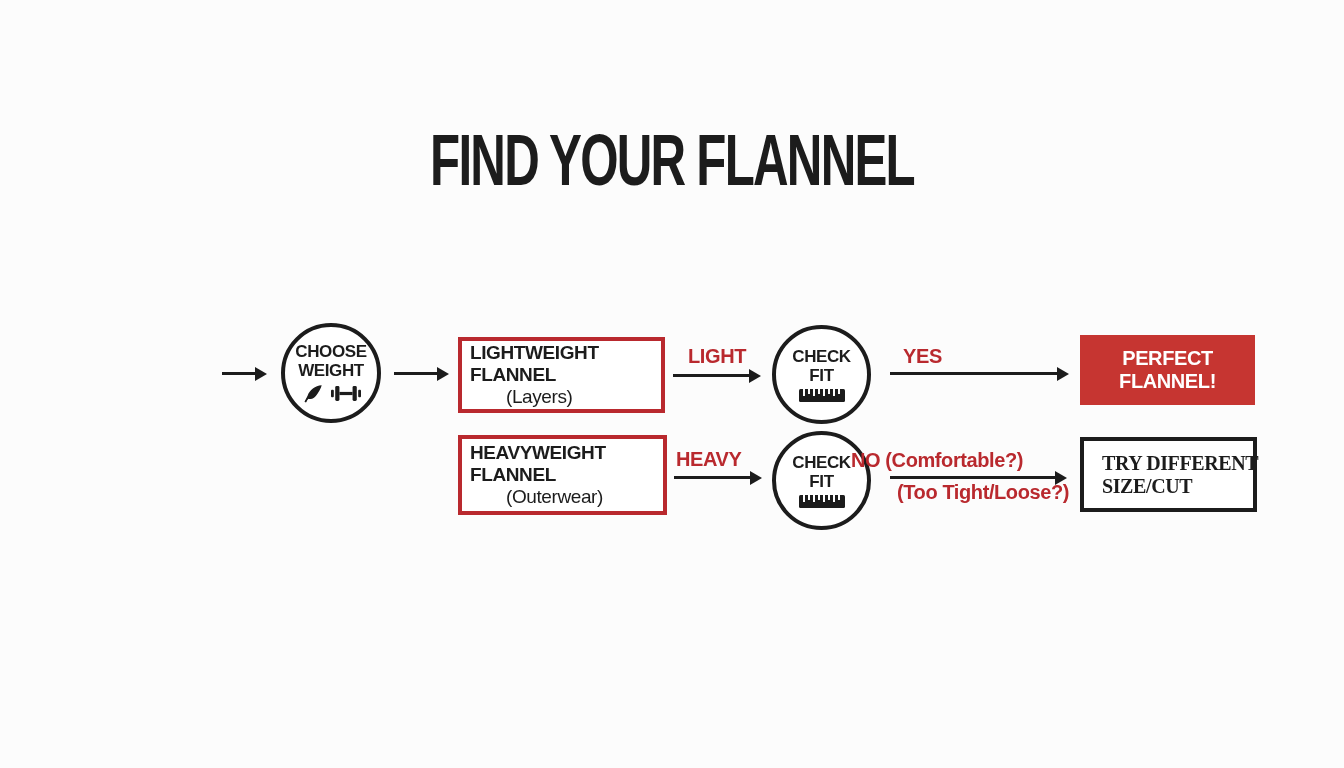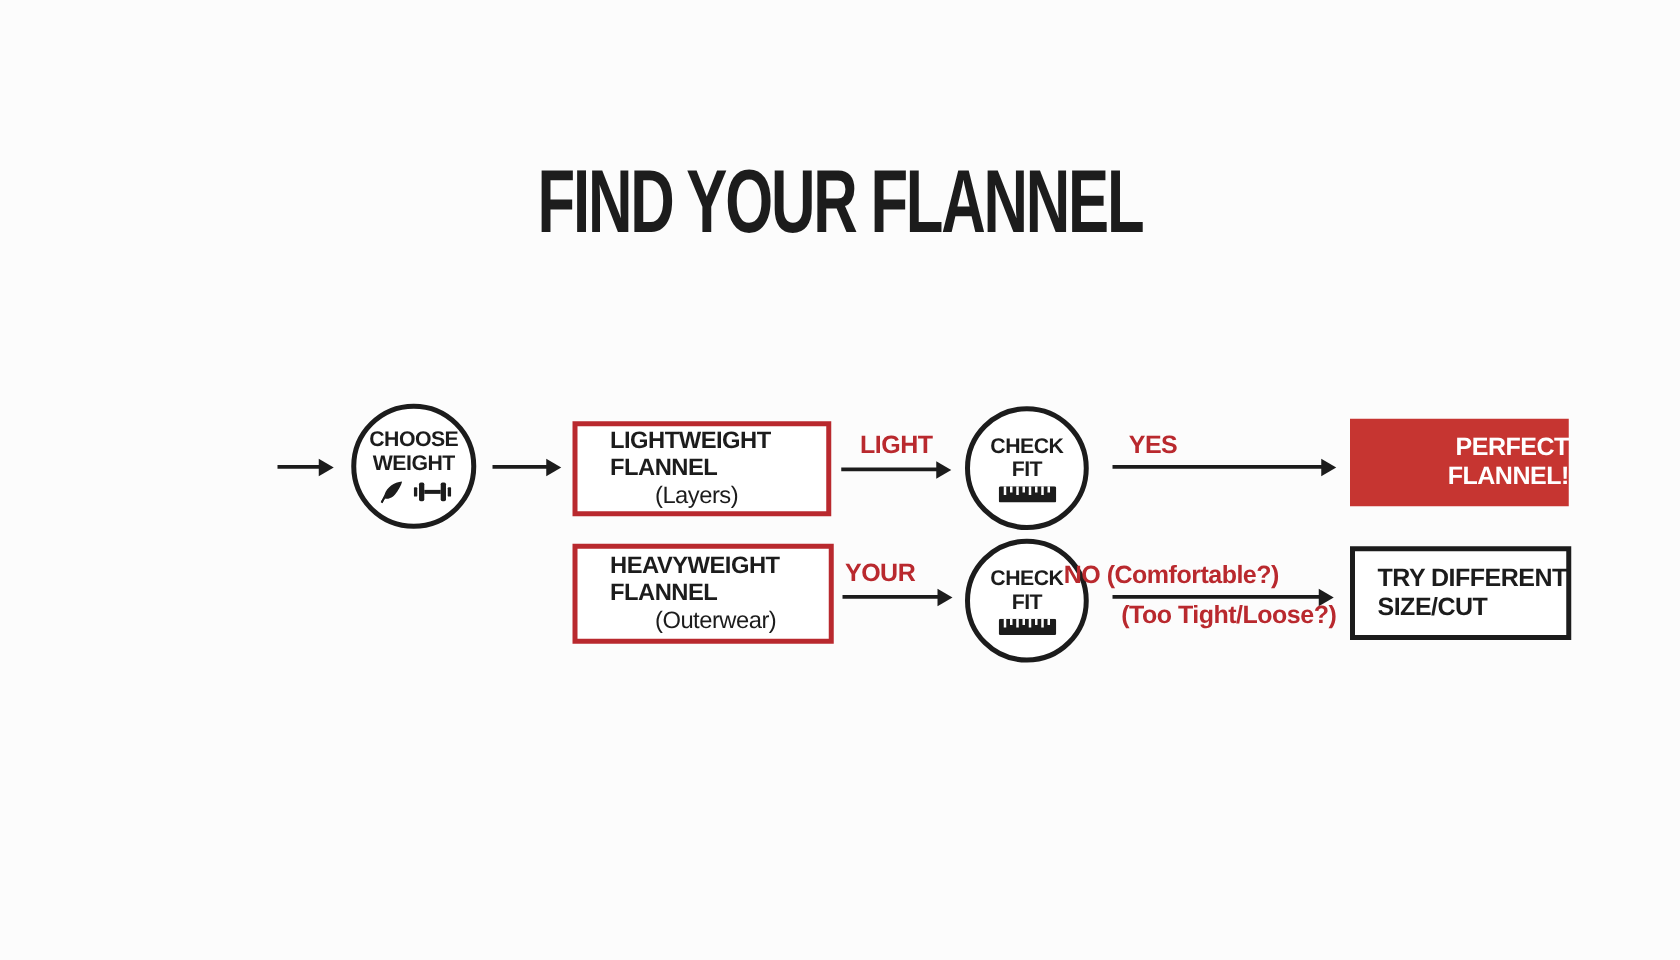--- a/index.html
+++ b/index.html
@@ -33,24 +33,24 @@
 
   
   .node {
     position: absolute;
     display: flex;
     flex-direction: column;
     justify-content: center;
     background: #fff;
   }
   .box-red { border: 4px solid var(--red); }
-  .box-black { border: 4px solid var(--black); }
+  .box-black { border: 4px solid var(--black); font-family: Liberation Serif, serif; }
   .fill-red { background: var(--red_fill); color: var(--white_text); }
   .center { align-items: center; text-align: center; }
-  .left-pad { padding-left: 26px; }
+  .left-pad { padding-left: 8px; }
 
   .node .ln {
     font-size: 19px;
     font-weight: bold;
     line-height: 22px;
     letter-spacing: -0.4px;
     white-space: nowrap;
   }
   .node .ln.light { font-weight: normal; margin-left: 36px; }
   .node .ln.big { font-size: 22px; line-height: 24px; }
@@ -109,21 +109,21 @@
   #arrow-choose-light   { left: 394px; top: 372px; width: 44px; }
   #arrow-light-check    { left: 673px; top: 374px; width: 77px; }
   #arrow-yes            { left: 890px; top: 372px; width: 168px; }
   #arrow-heavy          { left: 674px; top: 476px; width: 77px; }
   #arrow-no             { left: 890px; top: 476px; width: 166px; }
 
   #node-start        { left: 88px;  top: 345px; width: 124px; height: 57px; }
   #node-choose       { left: 281px; top: 323px; width: 100px; height: 100px; }
   #node-lightweight  { left: 458px; top: 337px; width: 207px; height: 76px; }
   #node-checkfit-top { left: 772px; top: 325px; width: 99px;  height: 99px; }
-  #node-perfect      { left: 1080px; top: 335px; width: 175px; height: 70px; align-items: flex-end; }
+  #node-perfect      { left: 1080px; top: 335px; width: 175px; height: 70px; }
   #node-heavyweight  { left: 458px; top: 435px; width: 209px; height: 80px; }
   #node-checkfit-bot { left: 772px; top: 431px; width: 99px;  height: 99px; }
   #node-try          { left: 1080px; top: 437px; width: 177px; height: 75px; padding-left: 18px; }
 
   #label-light   { left: 688px; top: 345px; }
   #label-yes     { left: 903px; top: 345px; }
   #label-heavy   { left: 676px; top: 448px; }
   #label-no      { left: 851px; top: 449px; }
   #label-no-note { left: 897px; top: 481px; }
 
@@ -199,21 +199,21 @@
     <div class="ln mid">PERFECT</div>
     <div class="ln mid">FLANNEL!</div>
   </div>
 
   <div class="node box-red left-pad" id="node-heavyweight">
     <div class="ln">HEAVYWEIGHT</div>
     <div class="ln">FLANNEL</div>
     <div class="ln light">(Outerwear)</div>
   </div>
 
-  <div class="edge-label" id="label-heavy">YOUR</div>
+  <div class="edge-label" id="label-heavy">HEAVY</div>
   <div class="arrow" id="arrow-heavy"></div>
 
   <div class="circle" id="node-checkfit-bot">
     <div class="ln">CHECK</div>
     <div class="ln">FIT</div>
     <span class="icon" style="margin-top:4px">
       <svg width="46" height="13" viewBox="0 0 46 13">
         <rect width="46" height="13" rx="1.5" fill="#1c1c1c"></rect>
         <g stroke="#ffffff" stroke-width="2">
           <line x1="5" y1="0" x2="5" y2="7"></line>

